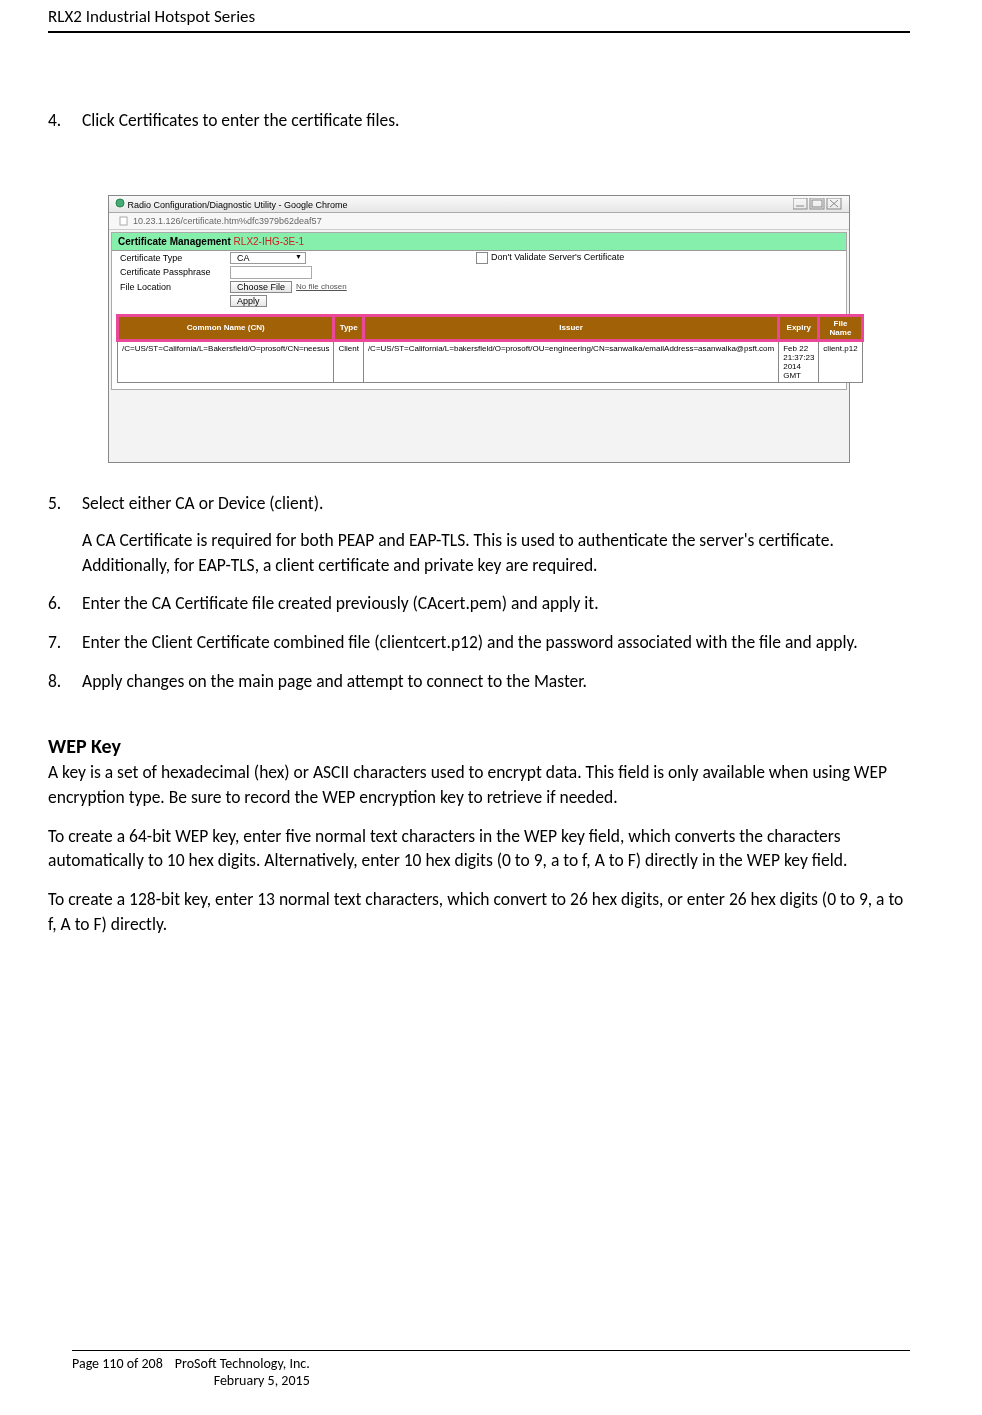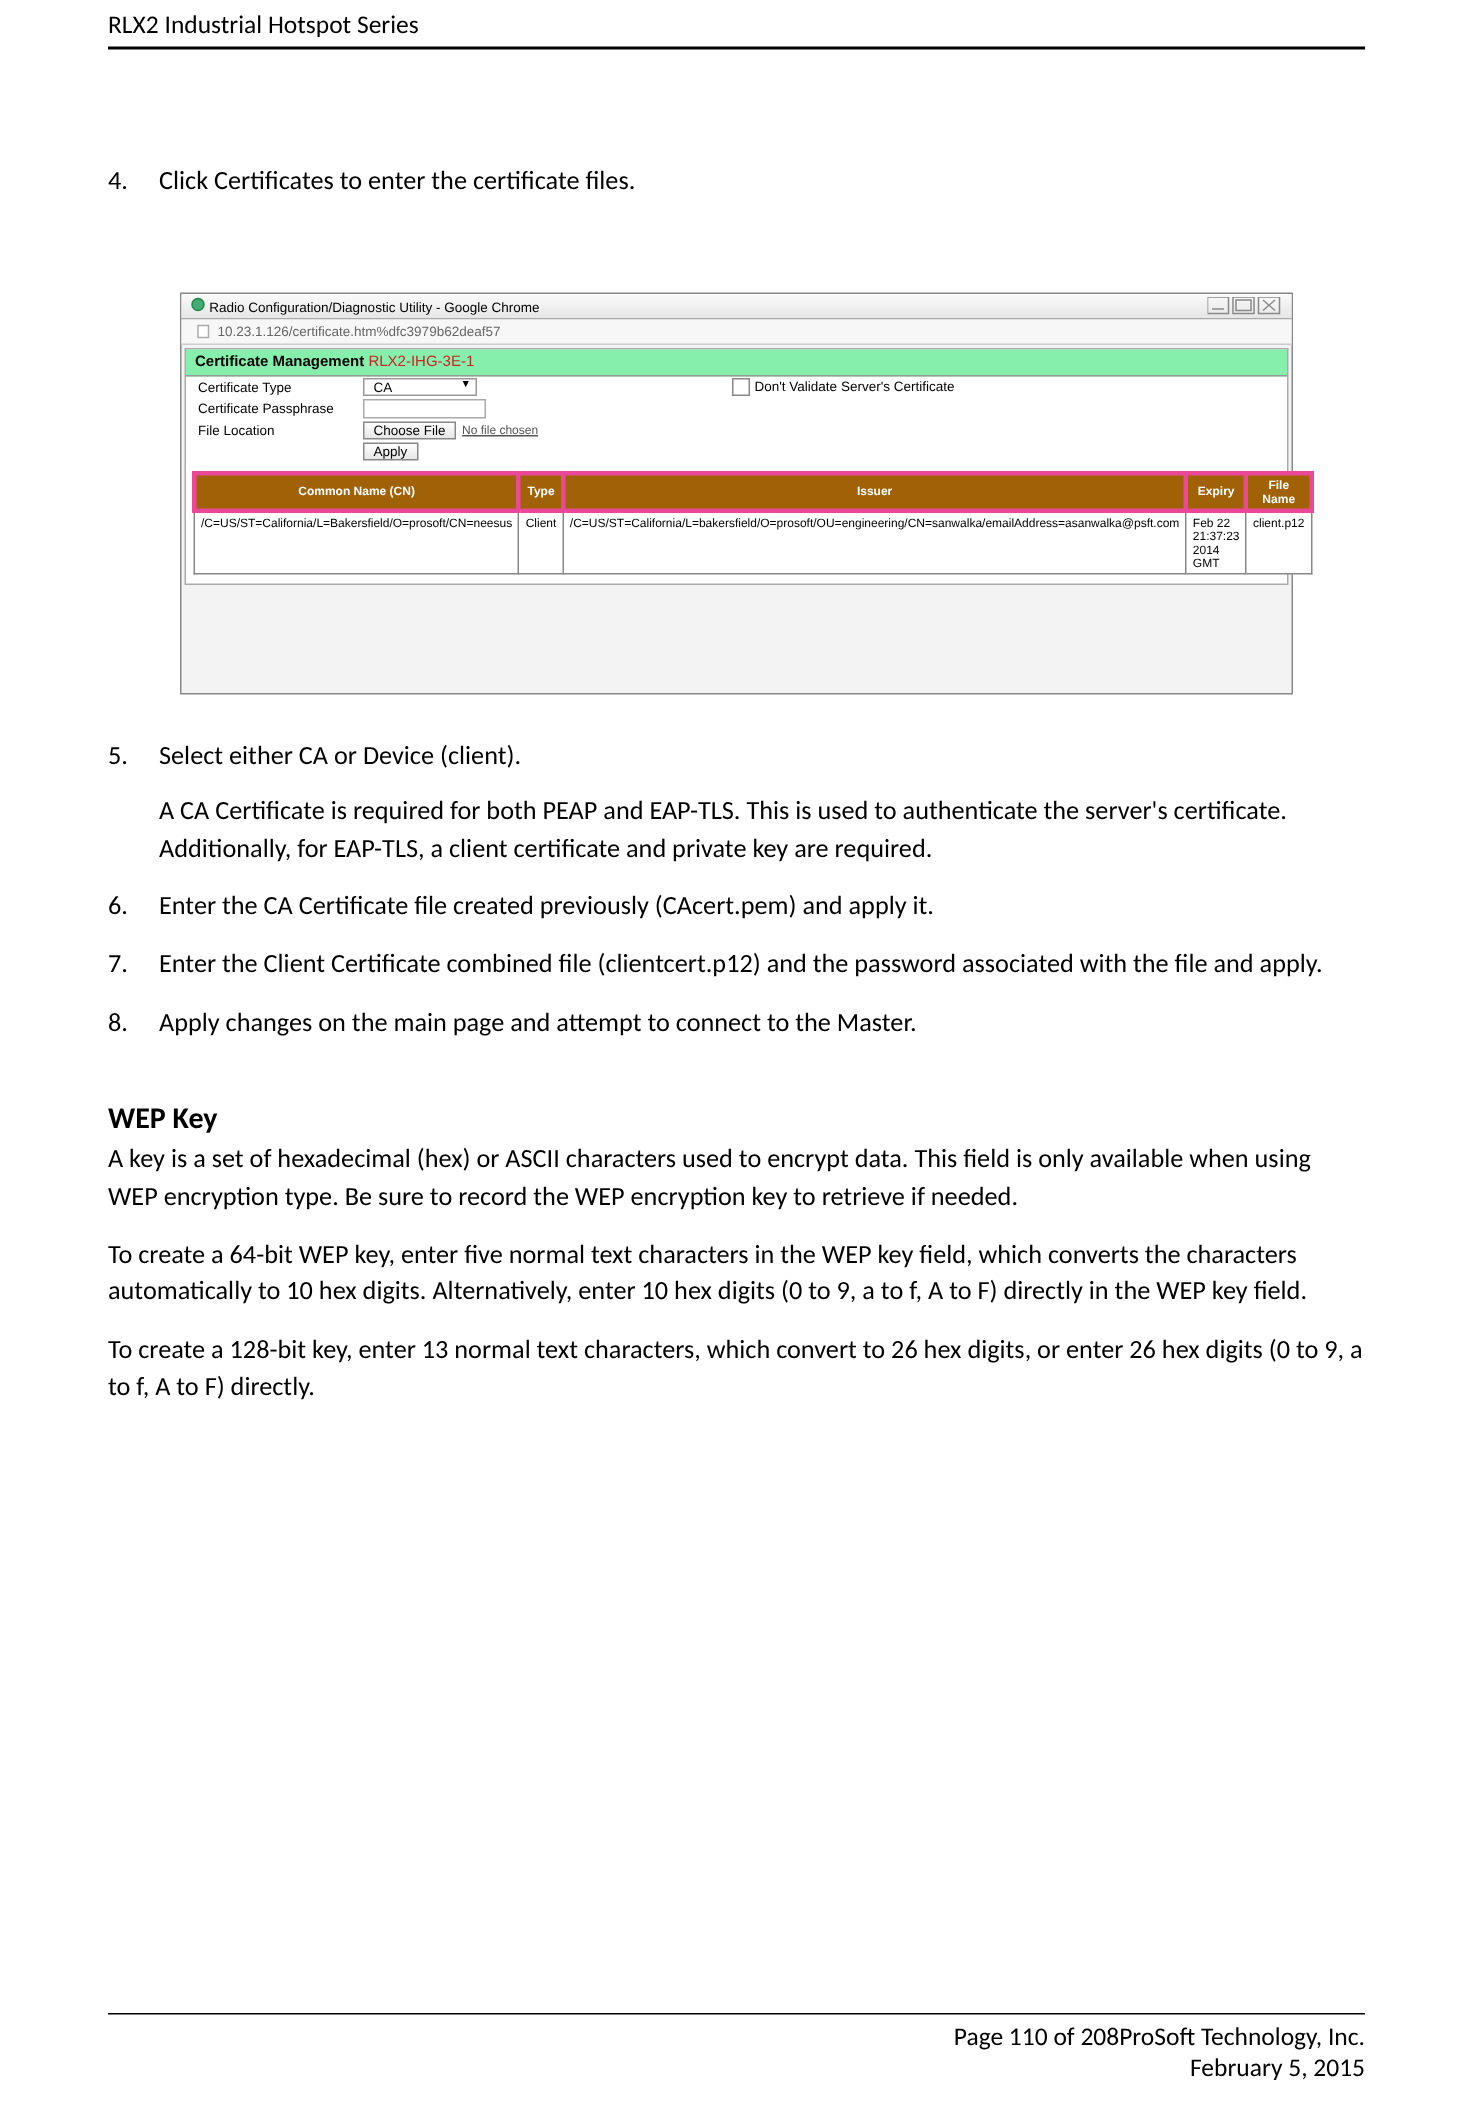--- a/index.html
+++ b/index.html
@@ -6,21 +6,21 @@
     font-family: Calibri, Arial, sans-serif;
     font-size: 17.5px;
     color: #000;
     margin: 0;
     background: #fff;
   }
   .page {
     width: 982px;
     height: 1415px;
     box-sizing: border-box;
-    padding: 0 72px 30px 72px;
+    padding: 0 72px 30px 48px;
     position: relative;
   }
   .hdr-title {
     font-size: 17px;
     padding-top: 6px;
   }
   .hdr-rule {
     border: none;
     border-top: 2px solid #000;
     margin: 4px 0 0 0;
@@ -159,22 +159,23 @@
     left: 72px;
     right: 72px;
   }
   .footer-rule {
     border: none;
     border-top: 1.5px solid #000;
     margin: 0 0 4px 0;
   }
   .footer-row {
     display: flex;
-    justify-content: flex-end;
-    font-size: 17px;
+    justify-content: flex-start;
+    font-size: 14px;
+    gap: 12px;
   }
   .footer-right { text-align: right; }
   .faded { color: #555; font-size: 8px; }
 </style>
 </head>
 <body>
 
 <div class="page">
   <div>
     <div class="hdr-title">RLX2 Industrial Hotspot Series</div>

